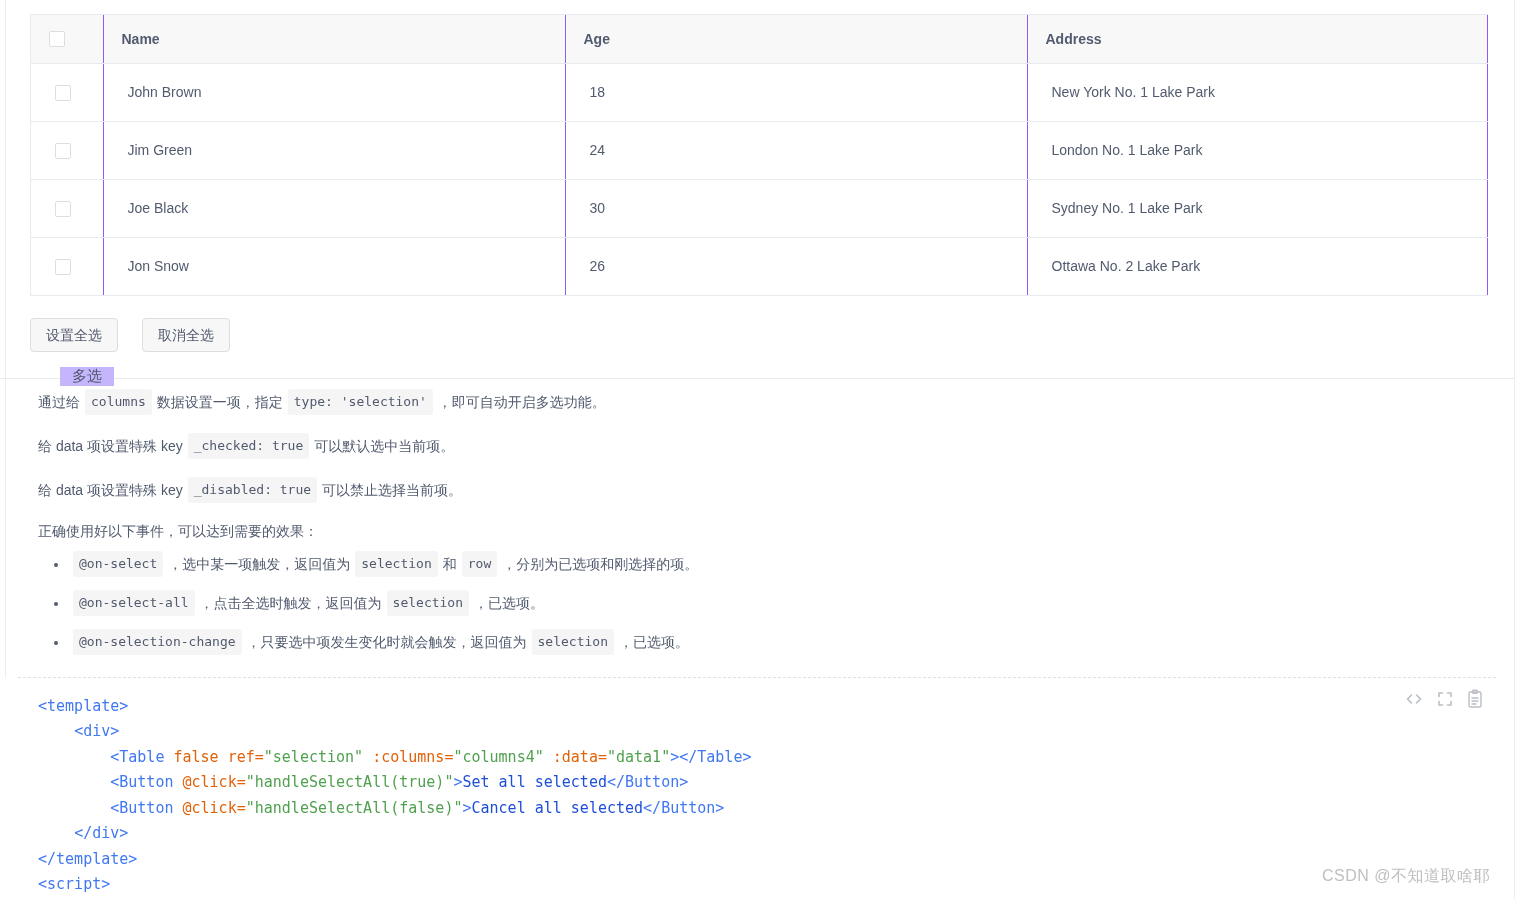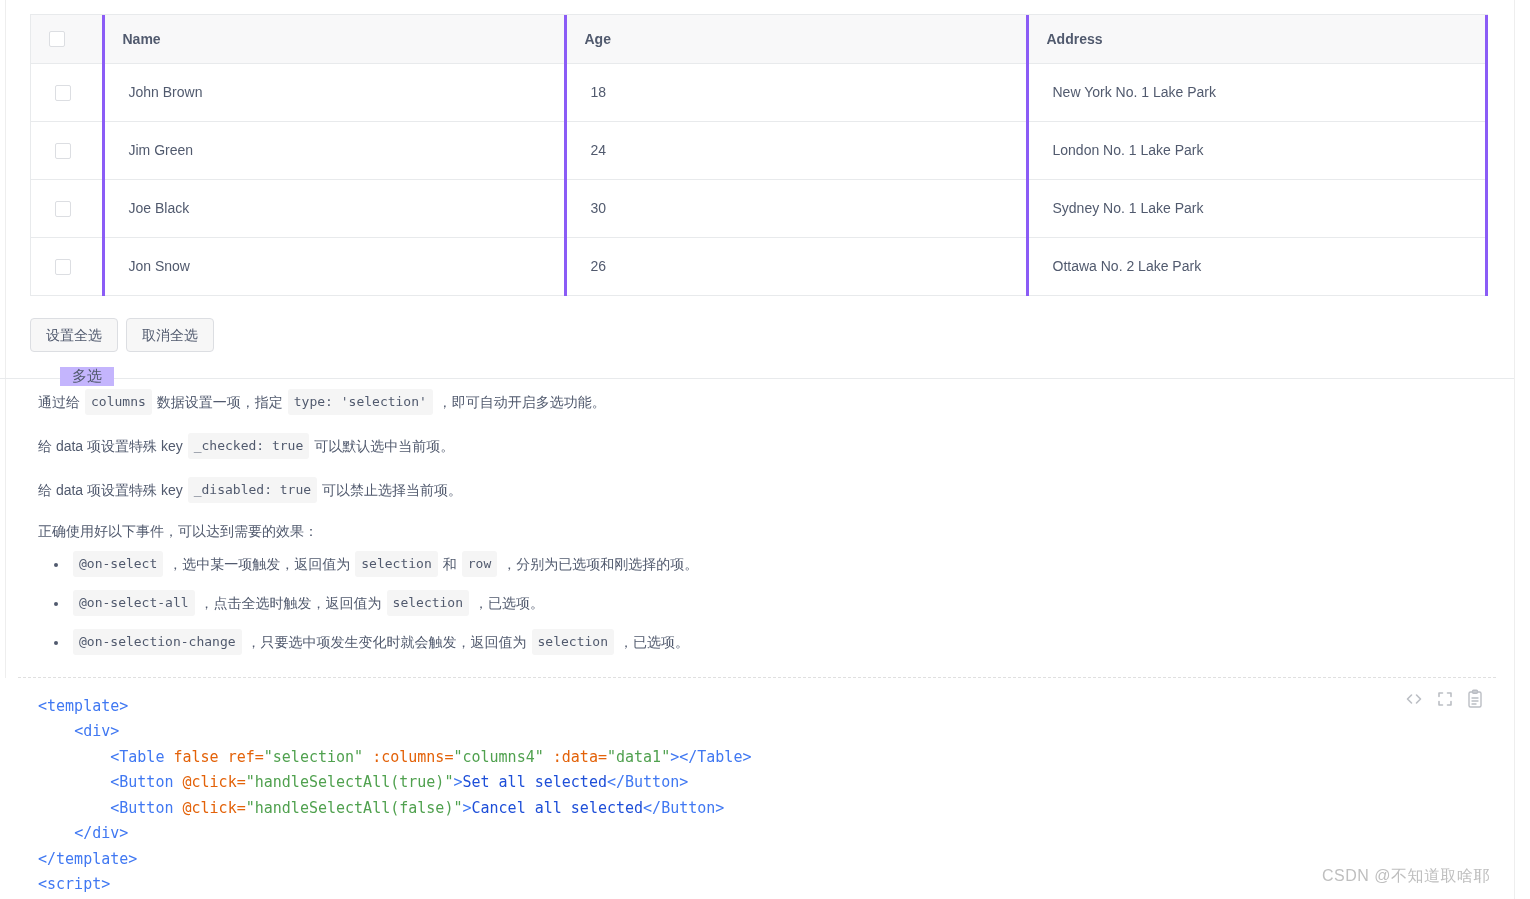--- a/index.html
+++ b/index.html
@@ -46,21 +46,21 @@
     border-right: none;
     background: #fff;
   }
   table.ivu-table {
     width: 100%;
     border-collapse: collapse;
     table-layout: fixed;
   }
   table.ivu-table th,
   table.ivu-table td {
-    border-right: 3px solid #8b5cf6;
+    border-right: 1px solid #8b5cf6;
     border-bottom: 1px solid #e8eaec;
     padding: 0 18px;
     text-align: left;
     font-size: 14px;
     vertical-align: middle;
   }
   table.ivu-table th {
     background: #f8f8f9;
     height: 48px;
     color: #515a6e;
@@ -86,21 +86,21 @@
     border-radius: 2px;
     background: #ffffff;
     vertical-align: middle;
     cursor: pointer;
   }
 
   
   .btn-row {
     margin: 22px 0 0 30px;
     display: flex;
-    gap: 8px;
+    gap: 24px;
   }
   .ivu-btn {
     background: #f7f7f7;
     border: 1px solid #dcdee2;
     border-radius: 4px;
     color: #515a6e;
     font-size: 14px;
     line-height: 1;
     padding: 0 15px;
     height: 34px;

